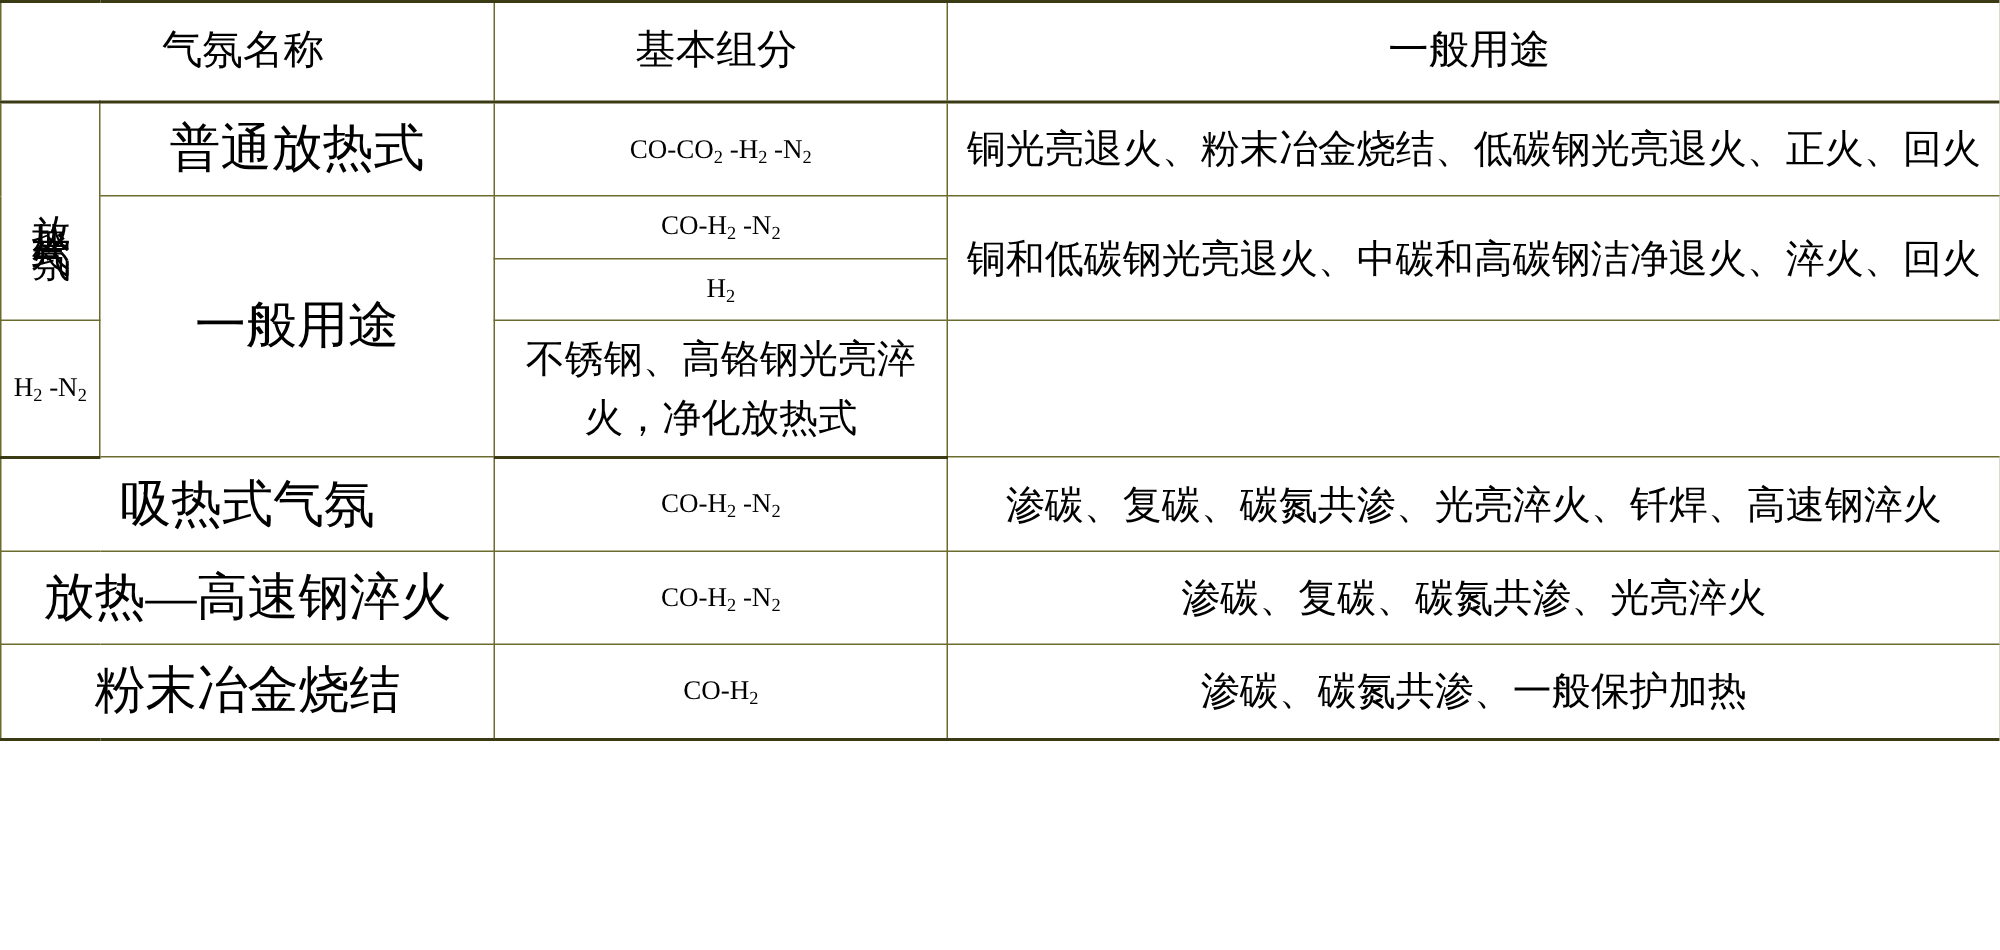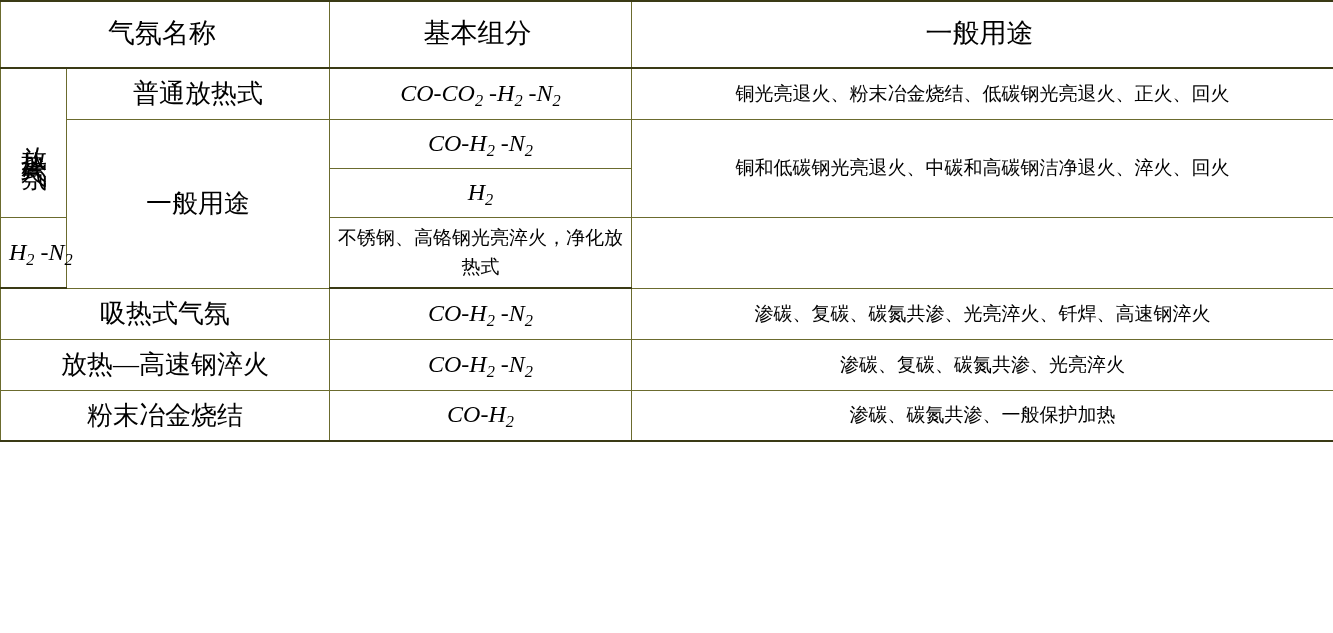--- a/index.html
+++ b/index.html
@@ -41,32 +41,31 @@
   tr.header-row td {
     border-bottom: 2.5px solid #3a3a15;
     font-size: 27px;
     padding: 12px 8px 14px 2px;
   }
   td.vert-label {
     width: 66px;
     padding: 0;
   }
   td.name-cell {
-    font-size: 26px;
+    font-size: 34px;
   }
   td.comp-cell {
-    font-size: 24px;
+    font-size: 18px;
     white-space: nowrap;
-    font-style: italic;
   }
   td.use-cell {
     text-align: left;
     padding-left: 22px;
     padding-right: 14px;
-    font-size: 19px;
+    font-size: 26px;
     line-height: 1.5;
   }
   td.use-center {
     text-align: center;
     padding-left: 14px;
   }
   .vert-text {
     writing-mode: vertical-rl;
     text-orientation: upright;
     letter-spacing: 5px;

